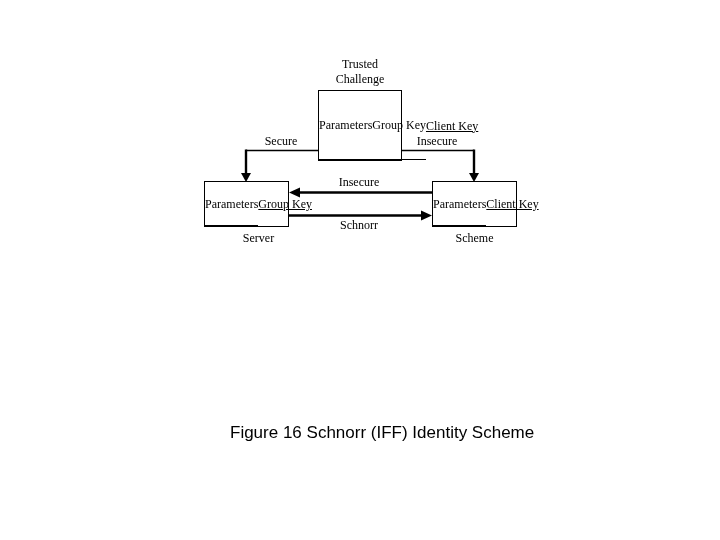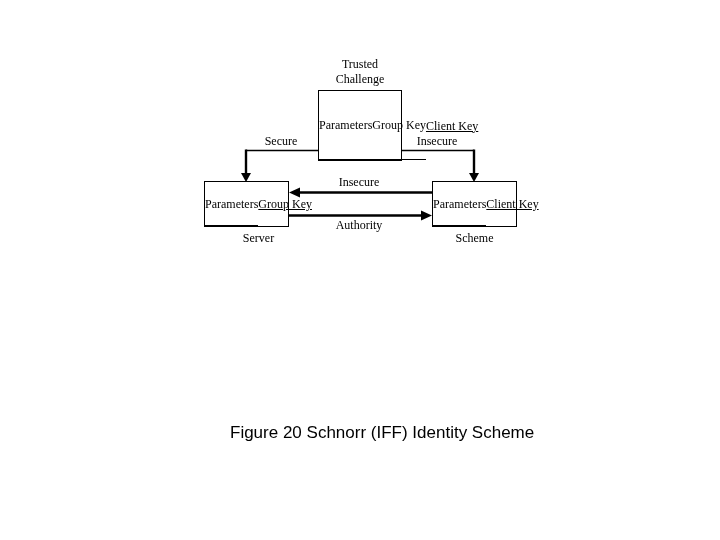--- a/index.html
+++ b/index.html
@@ -81,17 +81,17 @@
 
   <div class="dbox" style="left:432px; top:181px; width:85px; height:46px;">
     <div class="row">Parameters</div>
     <div class="row">Client Key</div>
   </div>
 
   <div class="dlabel" style="left:432px; top:231px; width:85px;">Scheme</div>
 
   <div class="dlabel" style="left:309px; top:175px; width:100px;">Insecure</div>
 
-  <div class="dlabel" style="left:309px; top:218px; width:100px;">Authority</div>
+  <div class="dlabel" style="left:309px; top:218px; width:100px;">Schnorr</div>
 
-  <div class="caption">Figure 20 Schnorr (IFF) Identity Scheme</div>
+  <div class="caption">Figure 16 Schnorr (IFF) Identity Scheme</div>
 
 </div>
 
 </body></html>

